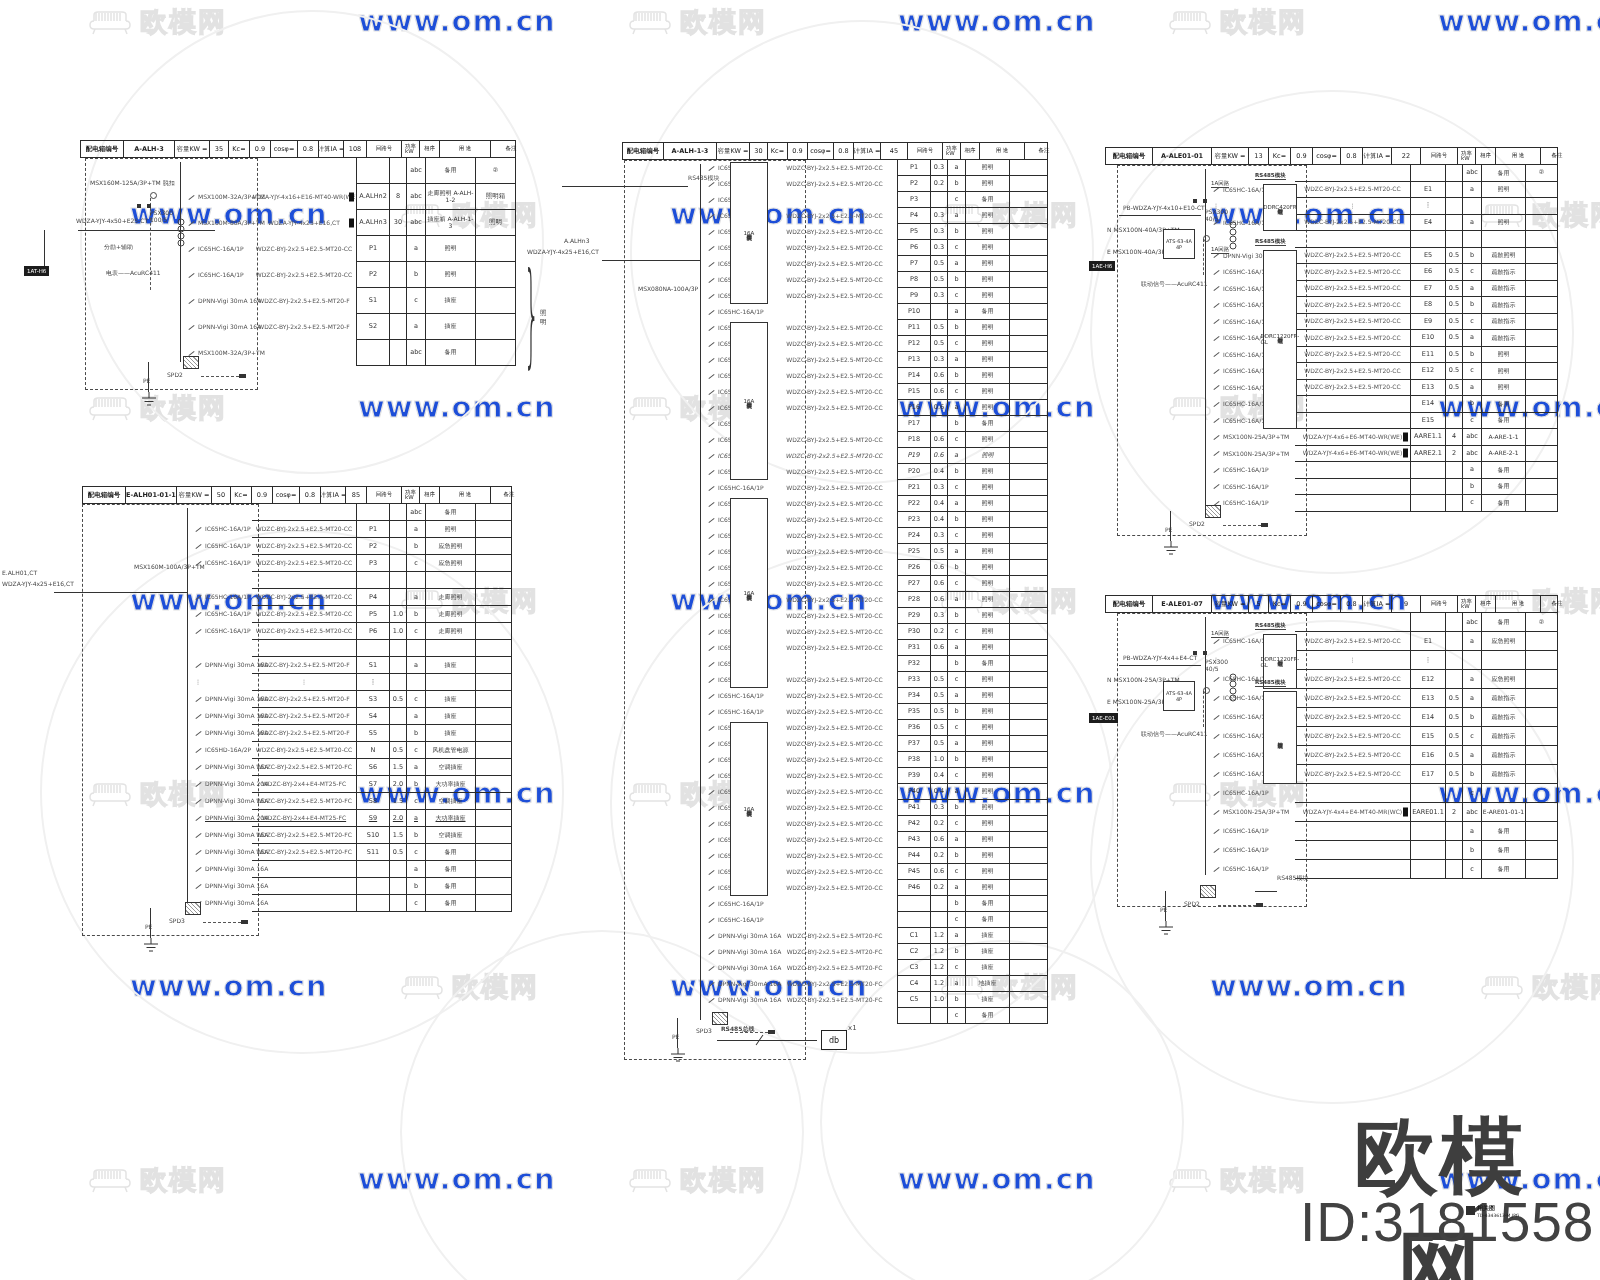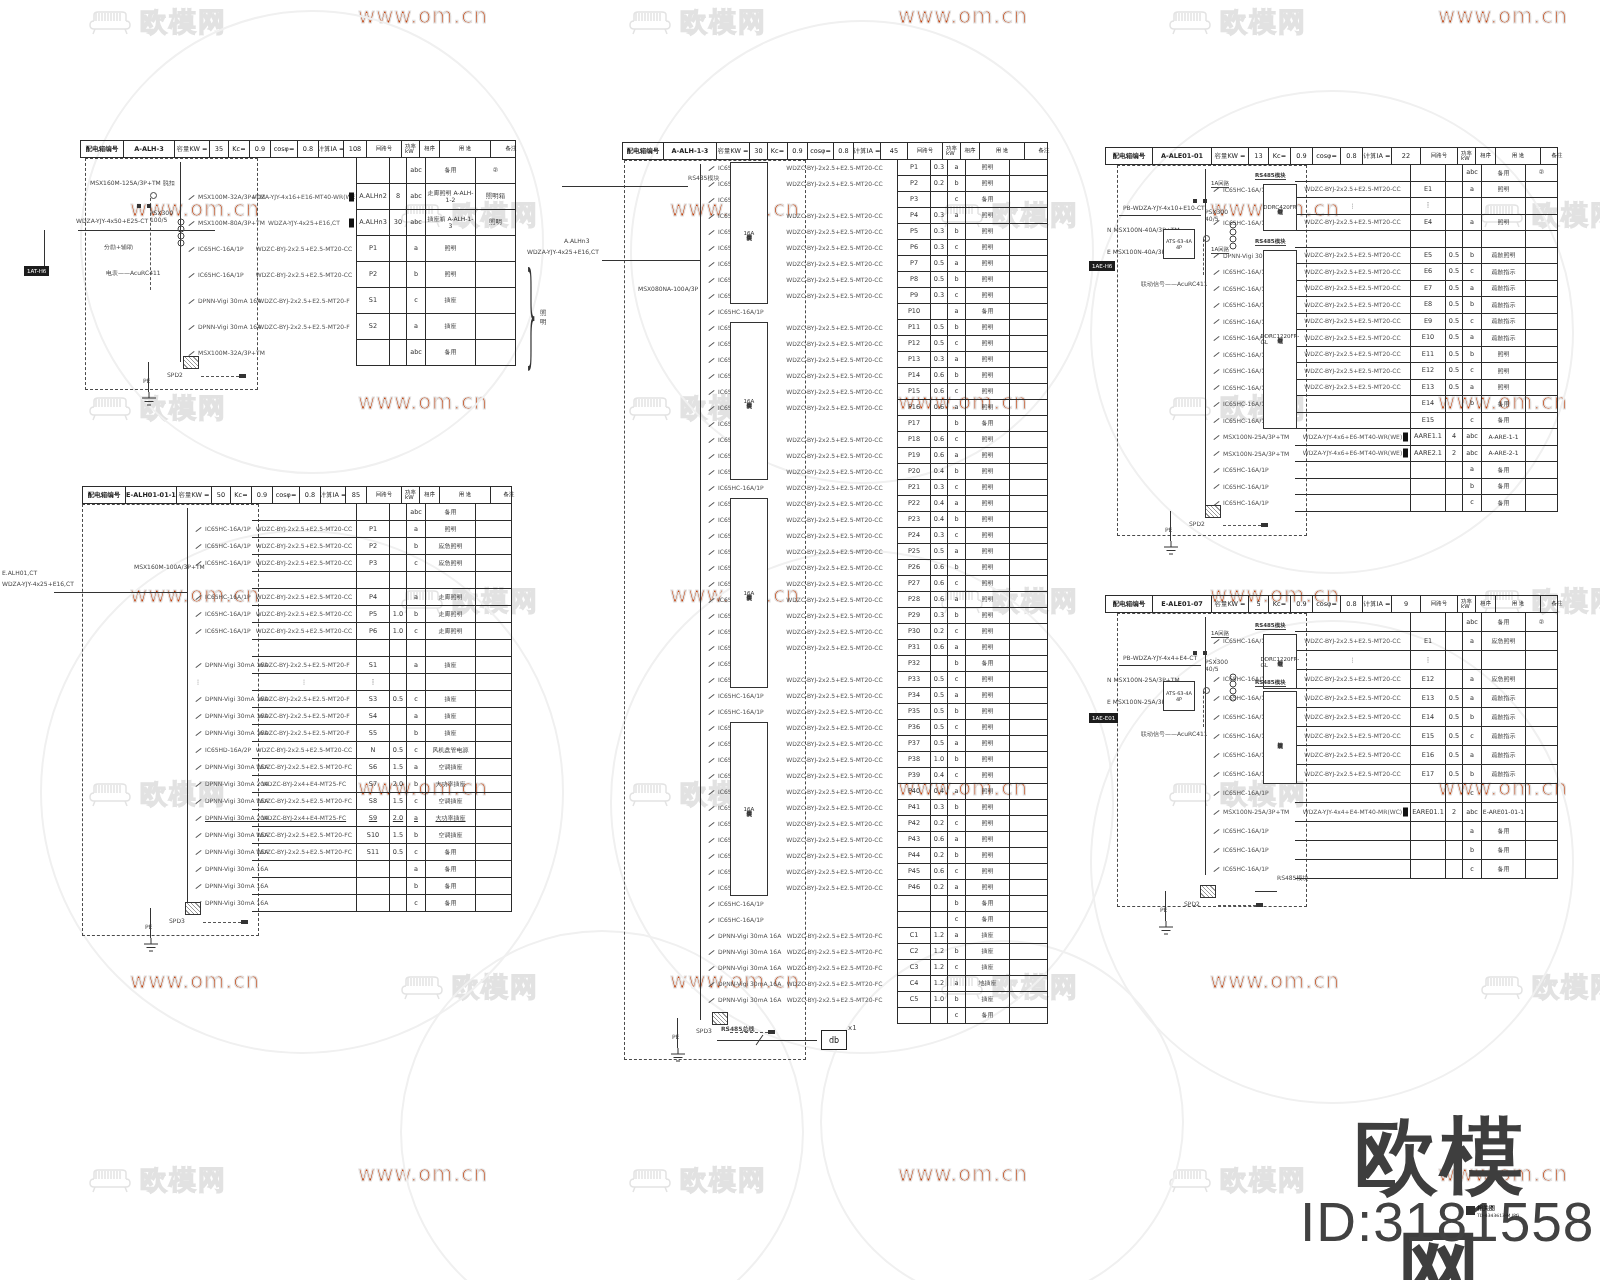--- a/index.html
+++ b/index.html
@@ -2,21 +2,21 @@
 <html><head>
 <meta charset="utf-8">
 <style>
   html,body{margin:0;padding:0;background:#fff;}
   .stage{position:relative;width:1600px;height:1280px;background:#ffffff;overflow:hidden;
          font-family:"DejaVu Sans","Liberation Sans",sans-serif;color:#2b2b2b;}
   
   #wm{position:absolute;inset:0;z-index:0;}
   .wm-tile{position:absolute;display:flex;align-items:center;gap:8px;white-space:nowrap;}
   .wm-logo-text{font-size:27px;font-weight:bold;color:#ffffff;-webkit-text-stroke:1.3px #e2e2e2;letter-spacing:2px;}
-  .wm-url{font-size:21px;font-weight:normal;color:#c2410c;-webkit-text-stroke:1.2px #e3e3e3;letter-spacing:1px;}
+  .wm-url{font-size:29px;font-weight:bold;color:#1d4ed8;-webkit-text-stroke:1.2px #e3e3e3;letter-spacing:1px;}
   .arc{position:absolute;border:2px solid #f0f0f0;border-radius:50%;z-index:0;}
   
   #panels{position:absolute;inset:0;z-index:2;}
   .panel{position:absolute;}
   .hdr{display:flex;border:1px solid #2b2b2b;height:16px;background:transparent;}
   .hdr .hc{border-right:1px solid #2b2b2b;font-size:6.5px;display:flex;align-items:center;
            justify-content:center;overflow:hidden;white-space:nowrap;color:#222;}
   .hdr .hc:last-child{border-right:none;}
   .hdr .hc.bold{font-weight:bold;}
   .body{position:relative;}
@@ -954,21 +954,21 @@
             </div>
             <div class="crow" style="grid-template-columns: 150px 125px 34px 17px 18px 44px 38px; height: 16px;">
               <div class="cell c-brk" style="padding-left: 86px;"><span class="slash"></span>IC65HC-16A/1P</div>
               <div class="cell c-cable">WDZC-BYJ-2x2.5+E2.5-MT20-CC</div>
               <div class="cell t bl">P18</div>
               <div class="cell t">0.6</div>
               <div class="cell t">c</div>
               <div class="cell t c-use">照明</div>
               <div class="cell t"></div>
             </div>
-            <div class="crow" style="grid-template-columns: 150px 125px 34px 17px 18px 44px 38px; height: 16px;">
+            <div class="crow" style="grid-template-columns: 150px 125px 34px 17px 18px 44px 38px; height: 16px; font-style: italic;">
               <div class="cell c-brk" style="padding-left: 86px;"><span class="slash"></span>IC65HC-16A/1P</div>
               <div class="cell c-cable">WDZC-BYJ-2x2.5+E2.5-MT20-CC</div>
               <div class="cell t bl">P19</div>
               <div class="cell t">0.6</div>
               <div class="cell t">a</div>
               <div class="cell t c-use">照明</div>
               <div class="cell t"></div>
             </div>
             <div class="crow" style="grid-template-columns: 150px 125px 34px 17px 18px 44px 38px; height: 16px;">
               <div class="cell c-brk" style="padding-left: 86px;"><span class="slash"></span>IC65HC-16A/1P</div>

